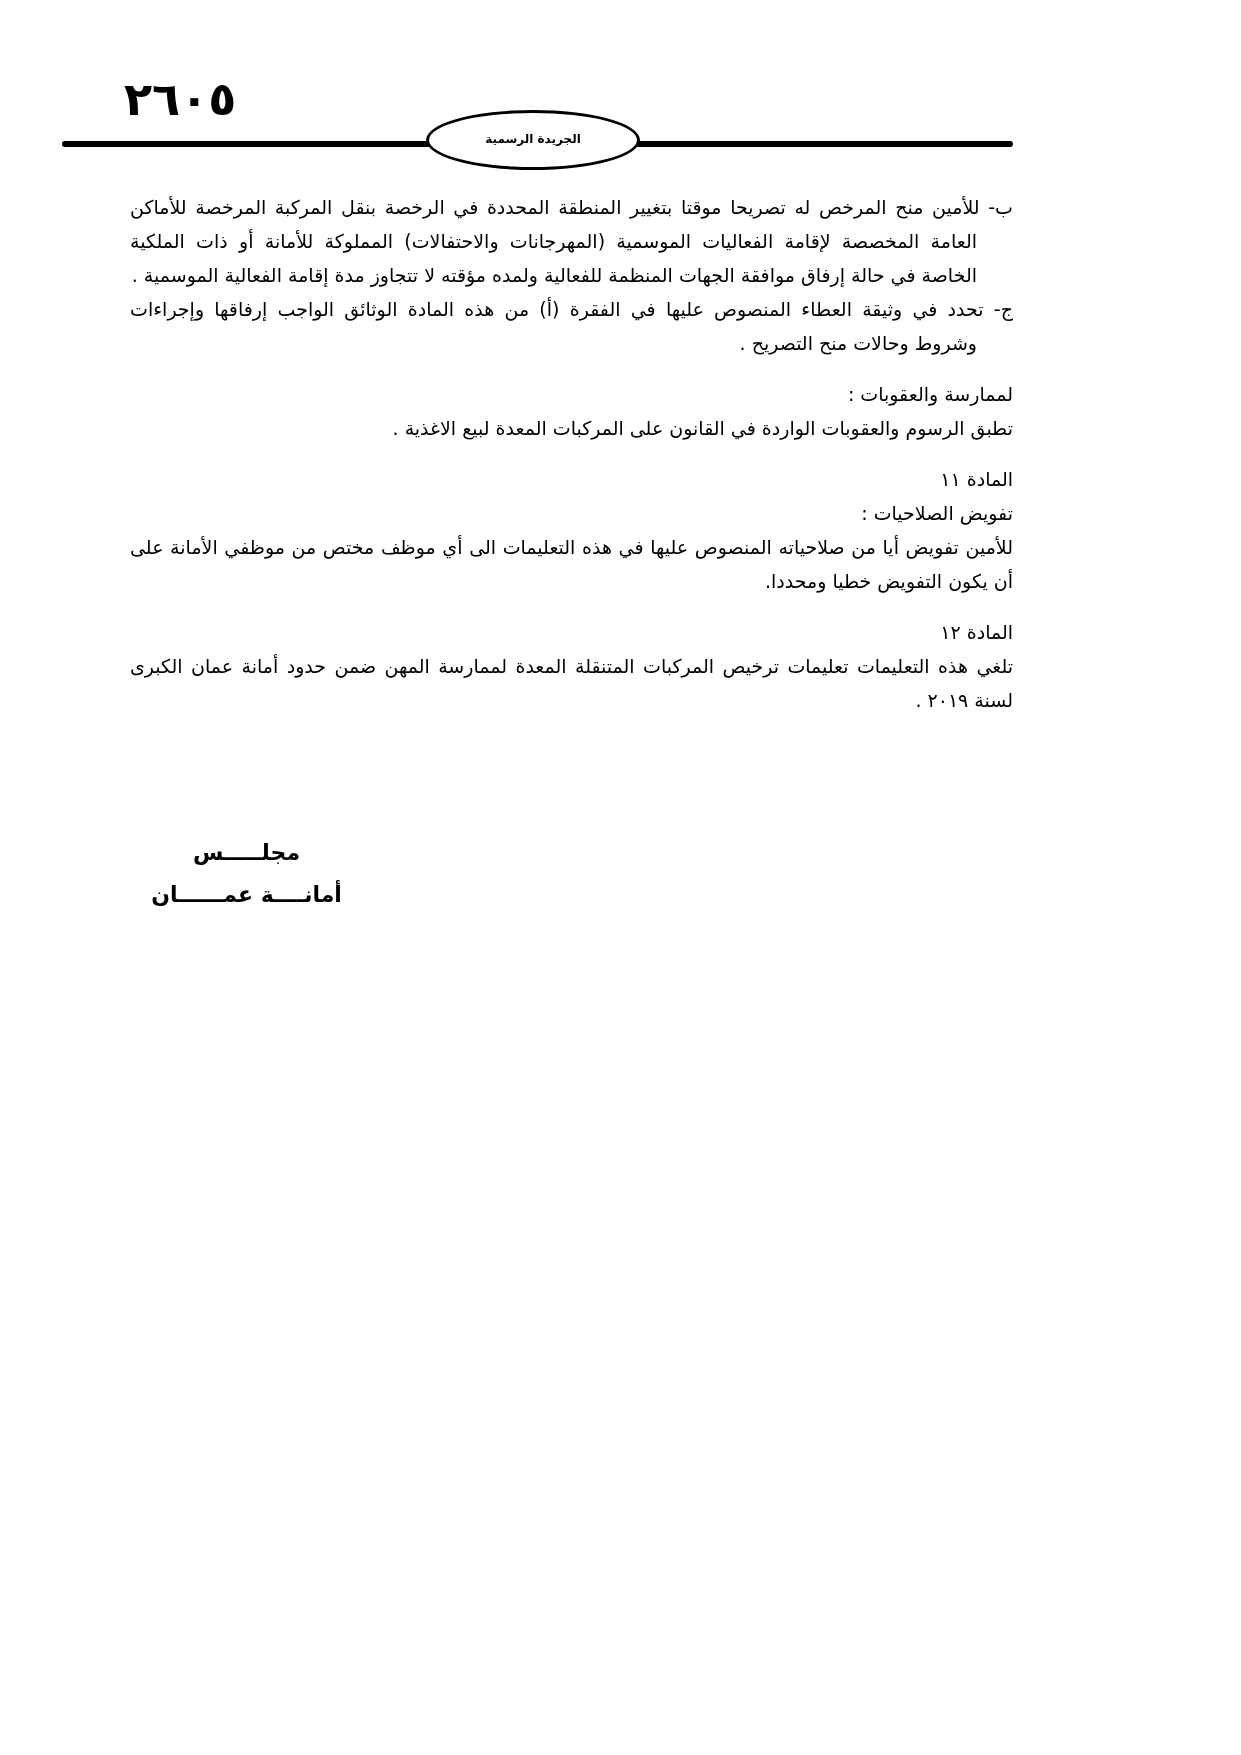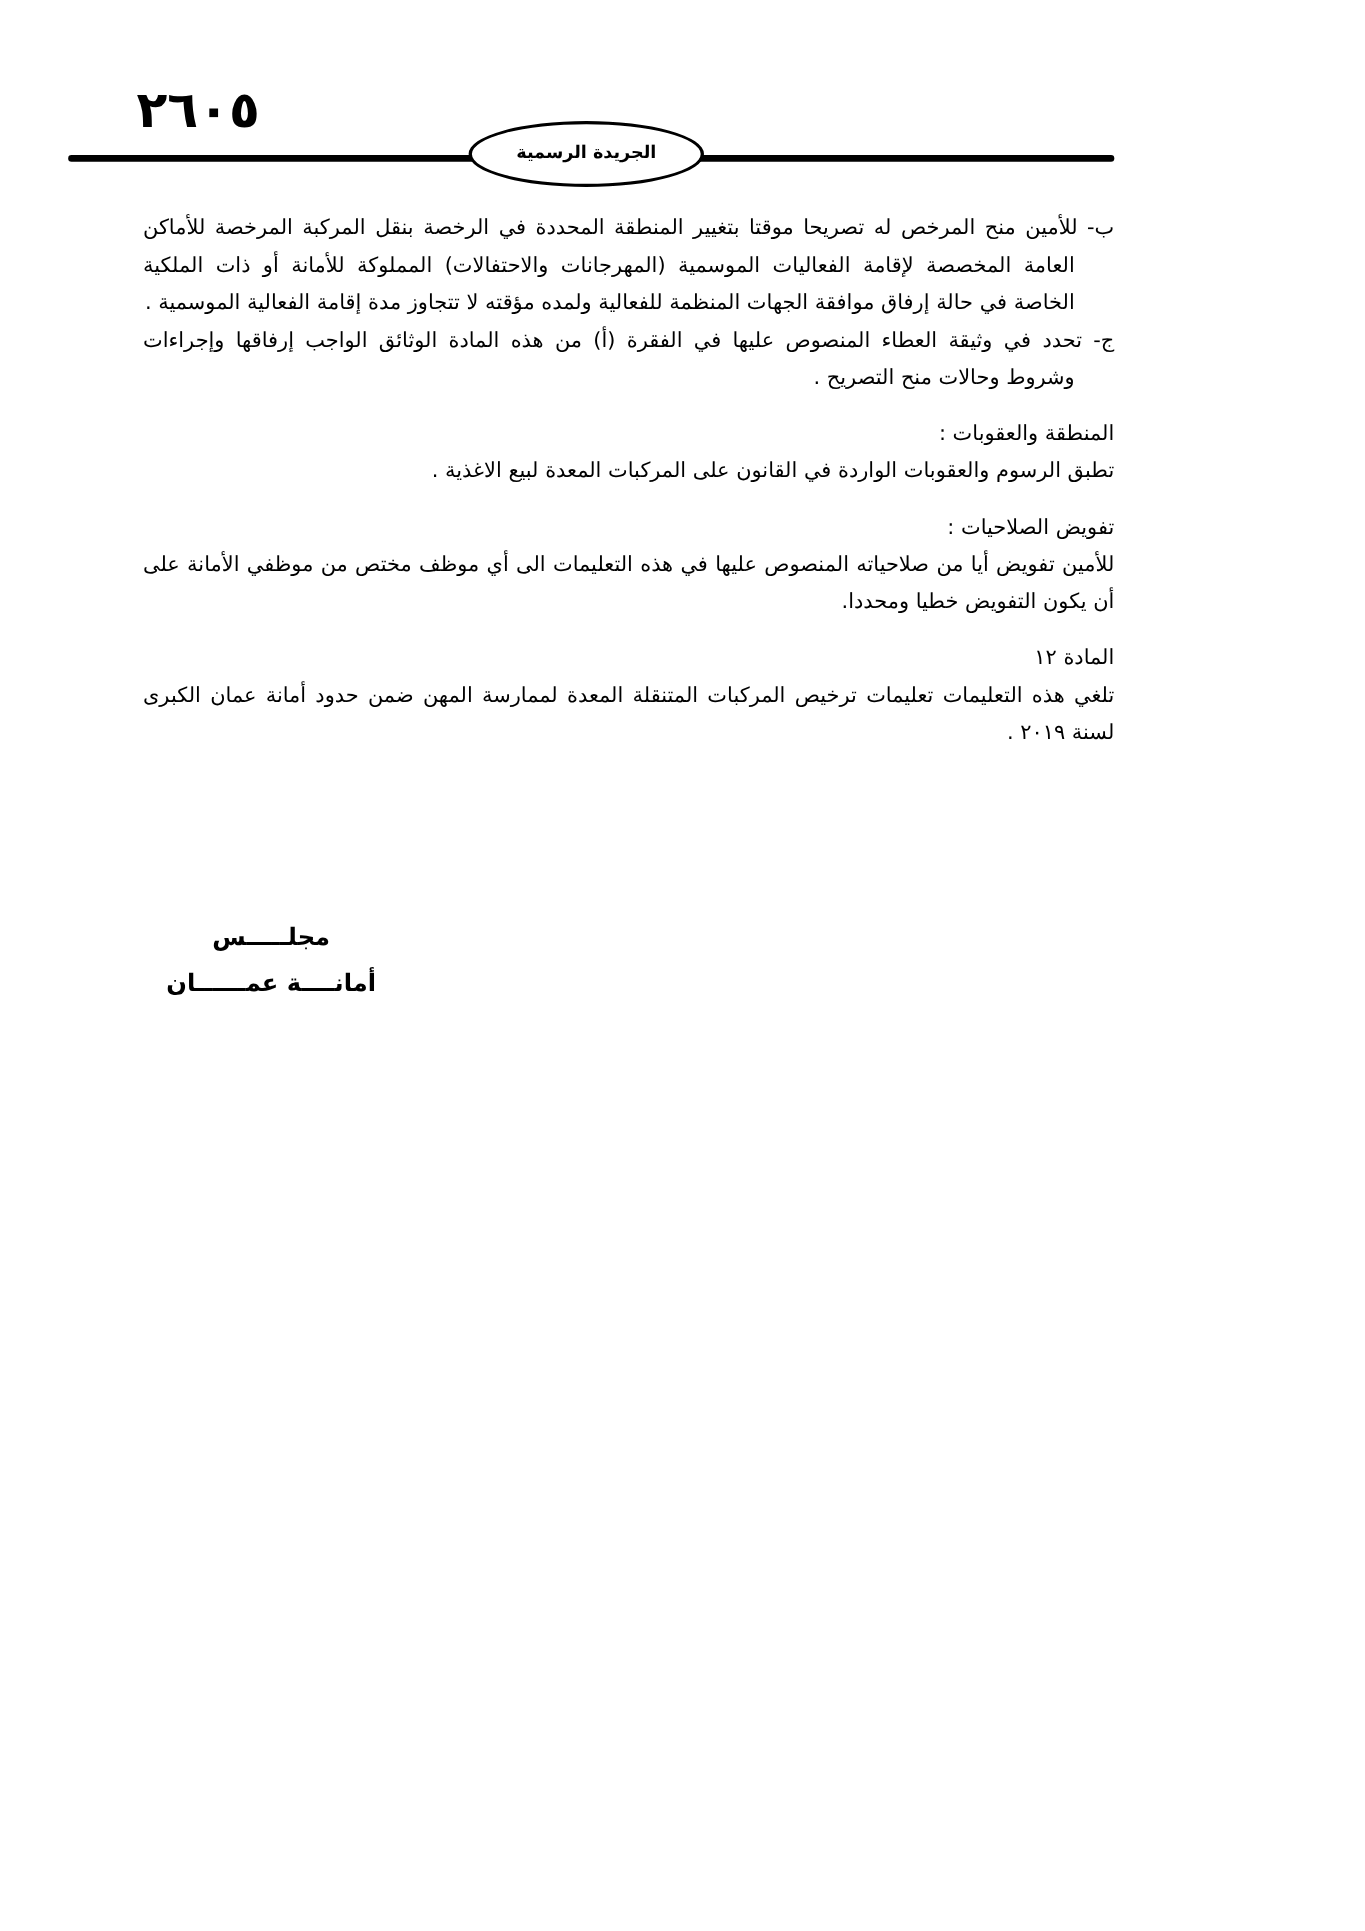--- a/index.html
+++ b/index.html
@@ -38,21 +38,21 @@
     width: 214px;
     height: 60px;
     background: #ffffff;
     border: 3px solid #000000;
     border-radius: 50%;
     display: flex;
     align-items: center;
     justify-content: center;
   }
   .header-badge .badge-text {
-    font-size: 16px;
+    font-size: 12px;
     font-weight: bold;
     direction: rtl;
     padding-bottom: 3px;
   }
   .content {
     position: absolute;
     top: 190px;
     left: 130px;
     width: 883px;
     direction: rtl;
@@ -92,25 +92,26 @@
     <span class="badge-text">الجريدة الرسمية</span>
   </div>
 
   <div class="content">
 
     <p class="clause">ب- للأمين منح المرخص له تصريحا موقتا بتغيير المنطقة المحددة في الرخصة بنقل المركبة المرخصة للأماكن العامة المخصصة لإقامة الفعاليات الموسمية (المهرجانات والاحتفالات) المملوكة للأمانة أو ذات الملكية الخاصة في حالة إرفاق موافقة الجهات المنظمة للفعالية ولمده مؤقته لا تتجاوز مدة إقامة الفعالية الموسمية .</p>
 
     <p class="clause">ج- تحدد في وثيقة العطاء المنصوص عليها في الفقرة (أ) من هذه المادة الوثائق الواجب إرفاقها وإجراءات وشروط وحالات منح التصريح .</p>
 
     <div class="article">
-      <p>المنطقة والعقوبات :</p>
+      <p>لممارسة والعقوبات :</p>
       <p>تطبق الرسوم والعقوبات الواردة في القانون على المركبات المعدة لبيع الاغذية .</p>
     </div>
 
     <div class="article">
+      <p>المادة ١١</p>
       <p>تفويض الصلاحيات :</p>
       <p>للأمين تفويض أيا من صلاحياته المنصوص عليها في هذه التعليمات الى أي موظف مختص من موظفي الأمانة على أن يكون التفويض خطيا ومحددا.</p>
     </div>
 
     <div class="article">
       <p>المادة ١٢</p>
       <p>تلغي هذه التعليمات تعليمات ترخيص المركبات المتنقلة المعدة لممارسة المهن ضمن حدود أمانة عمان الكبرى لسنة ٢٠١٩ .</p>
     </div>
 
   </div>

